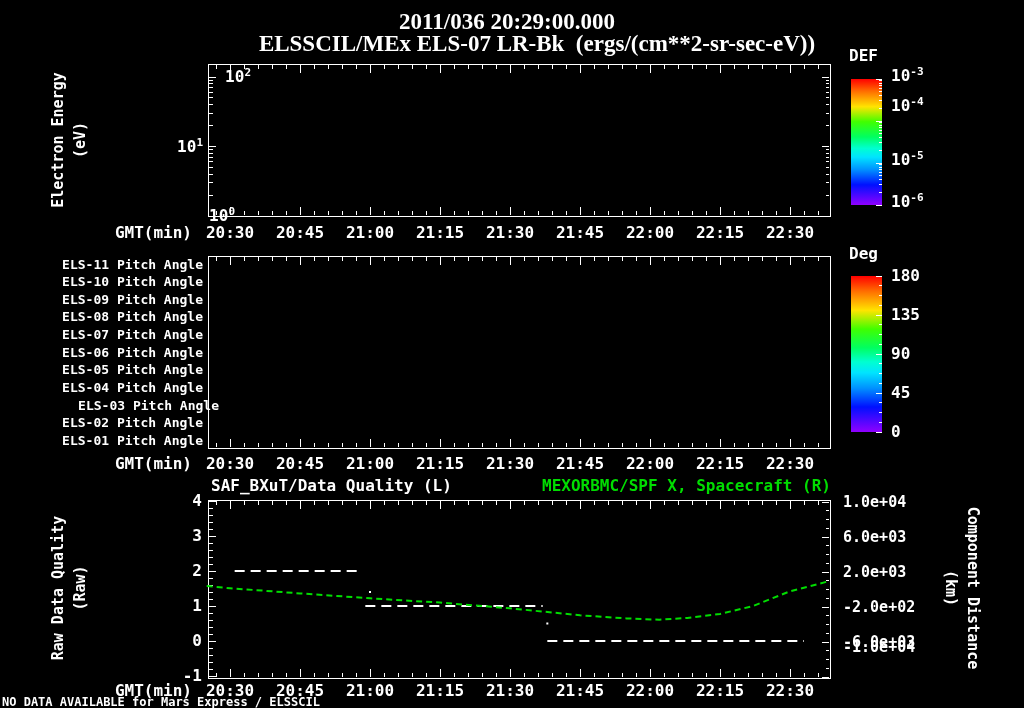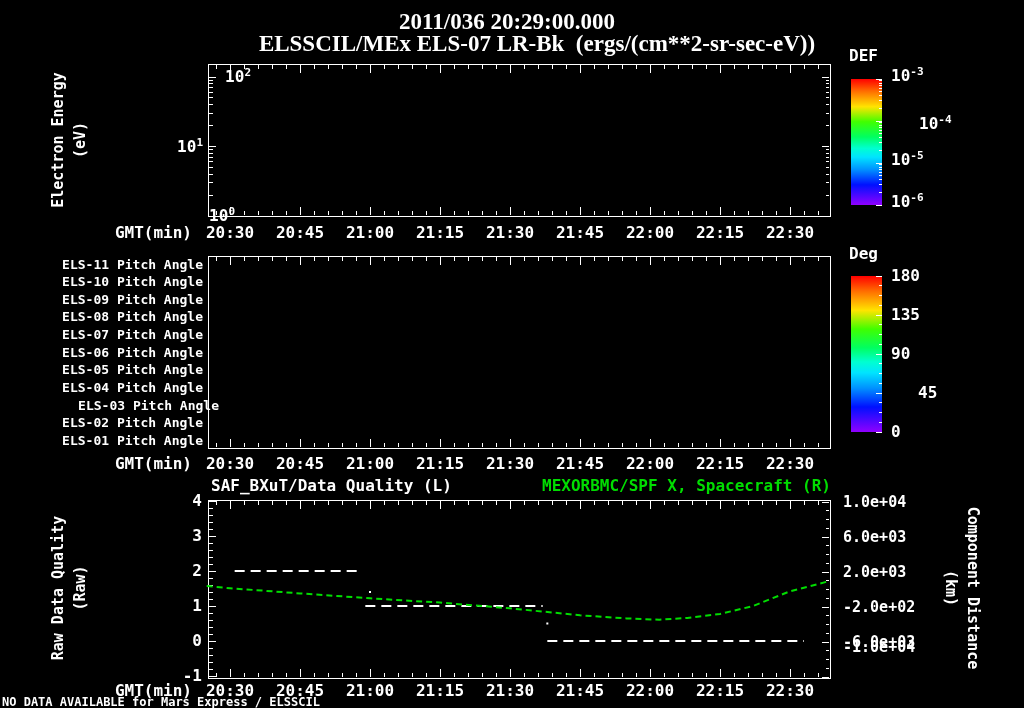--- a/index.html
+++ b/index.html
@@ -508,27 +508,27 @@
       <div class="lbl c fs16" style="left: 440px; top: 691px;">21:15</div>
       <div class="lbl c fs16" style="left: 510px; top: 691px;">21:30</div>
       <div class="lbl c fs16" style="left: 580px; top: 691px;">21:45</div>
       <div class="lbl c fs16" style="left: 650px; top: 691px;">22:00</div>
       <div class="lbl c fs16" style="left: 720px; top: 691px;">22:15</div>
       <div class="lbl c fs16" style="left: 790px; top: 691px;">22:30</div>
       <div class="lbl r fs16" style="left: 203px; top: 77px; margin-left: 48px;"><span>10</span><sup>2</sup></div>
       <div class="lbl r fs16" style="left: 203px; top: 146.5px;"><span>10</span><sup>1</sup></div>
       <div class="lbl r fs16" style="left: 203px; top: 216px; margin-left: 32px;"><span>10</span><sup>0</sup></div>
       <div class="lbl l fs16" style="left: 891px; top: 76px;"><span>10</span><sup>-3</sup></div>
-      <div class="lbl l fs16" style="left: 891px; top: 124px; margin-left: 28px;"><span>10</span><sup>-4</sup></div>
+      <div class="lbl l fs16" style="left: 891px; top: 106px;"><span>10</span><sup>-4</sup></div>
       <div class="lbl l fs16" style="left: 891px; top: 160px;"><span>10</span><sup>-5</sup></div>
       <div class="lbl l fs16" style="left: 891px; top: 202px;"><span>10</span><sup>-6</sup></div>
       <div class="lbl l fs16" style="left: 891px; top: 276px;">180</div>
       <div class="lbl l fs16" style="left: 891px; top: 315px;">135</div>
       <div class="lbl l fs16" style="left: 891px; top: 354px;">90</div>
-      <div class="lbl l fs16" style="left: 918px; top: 393px;">45</div>
+      <div class="lbl l fs16" style="left: 891px; top: 393px;">45</div>
       <div class="lbl l fs16" style="left: 891px; top: 432px;">0</div>
       <div class="lbl r fs13" style="left: 203px; top: 263.5px;">ELS-11 Pitch Angle</div>
       <div class="lbl r fs13" style="left: 203px; top: 281.15px;">ELS-10 Pitch Angle</div>
       <div class="lbl r fs13" style="left: 203px; top: 298.8px;">ELS-09 Pitch Angle</div>
       <div class="lbl r fs13" style="left: 203px; top: 316.45px;">ELS-08 Pitch Angle</div>
       <div class="lbl r fs13" style="left: 203px; top: 334.1px;">ELS-07 Pitch Angle</div>
       <div class="lbl r fs13" style="left: 203px; top: 351.75px;">ELS-06 Pitch Angle</div>
       <div class="lbl r fs13" style="left: 203px; top: 369.4px;">ELS-05 Pitch Angle</div>
       <div class="lbl r fs13" style="left: 203px; top: 387.05px;">ELS-04 Pitch Angle</div>
       <div class="lbl r fs13" style="left: 203px; top: 404.7px; margin-left: 16px;">ELS-03 Pitch Angle</div>

